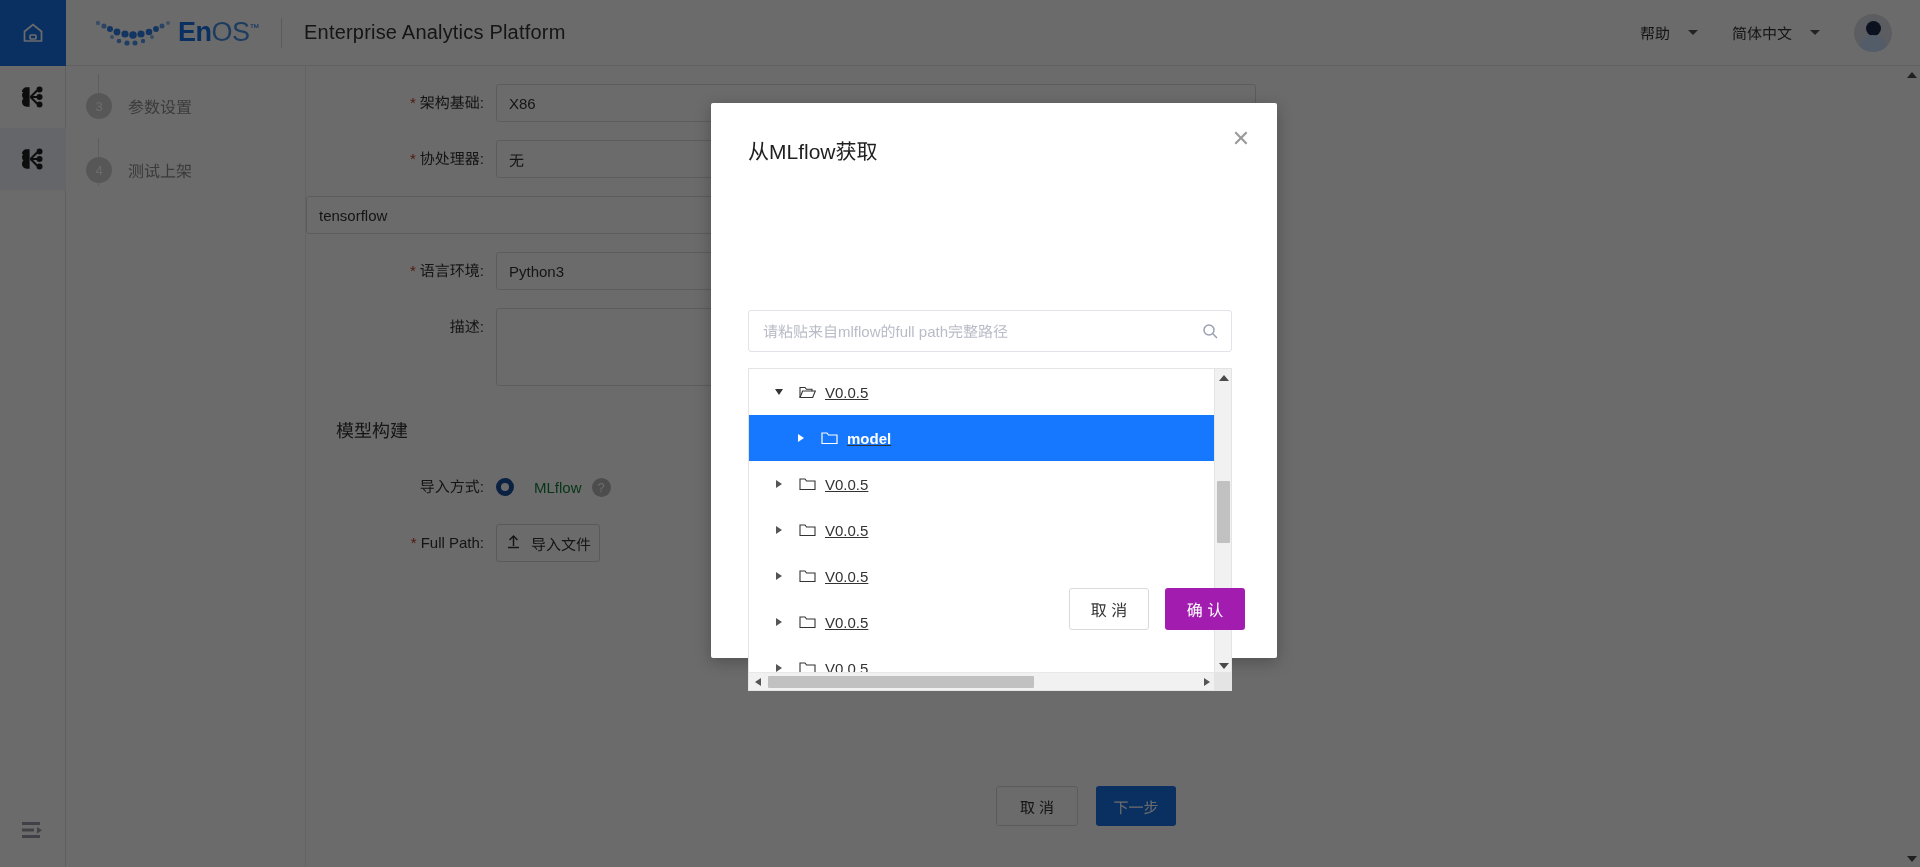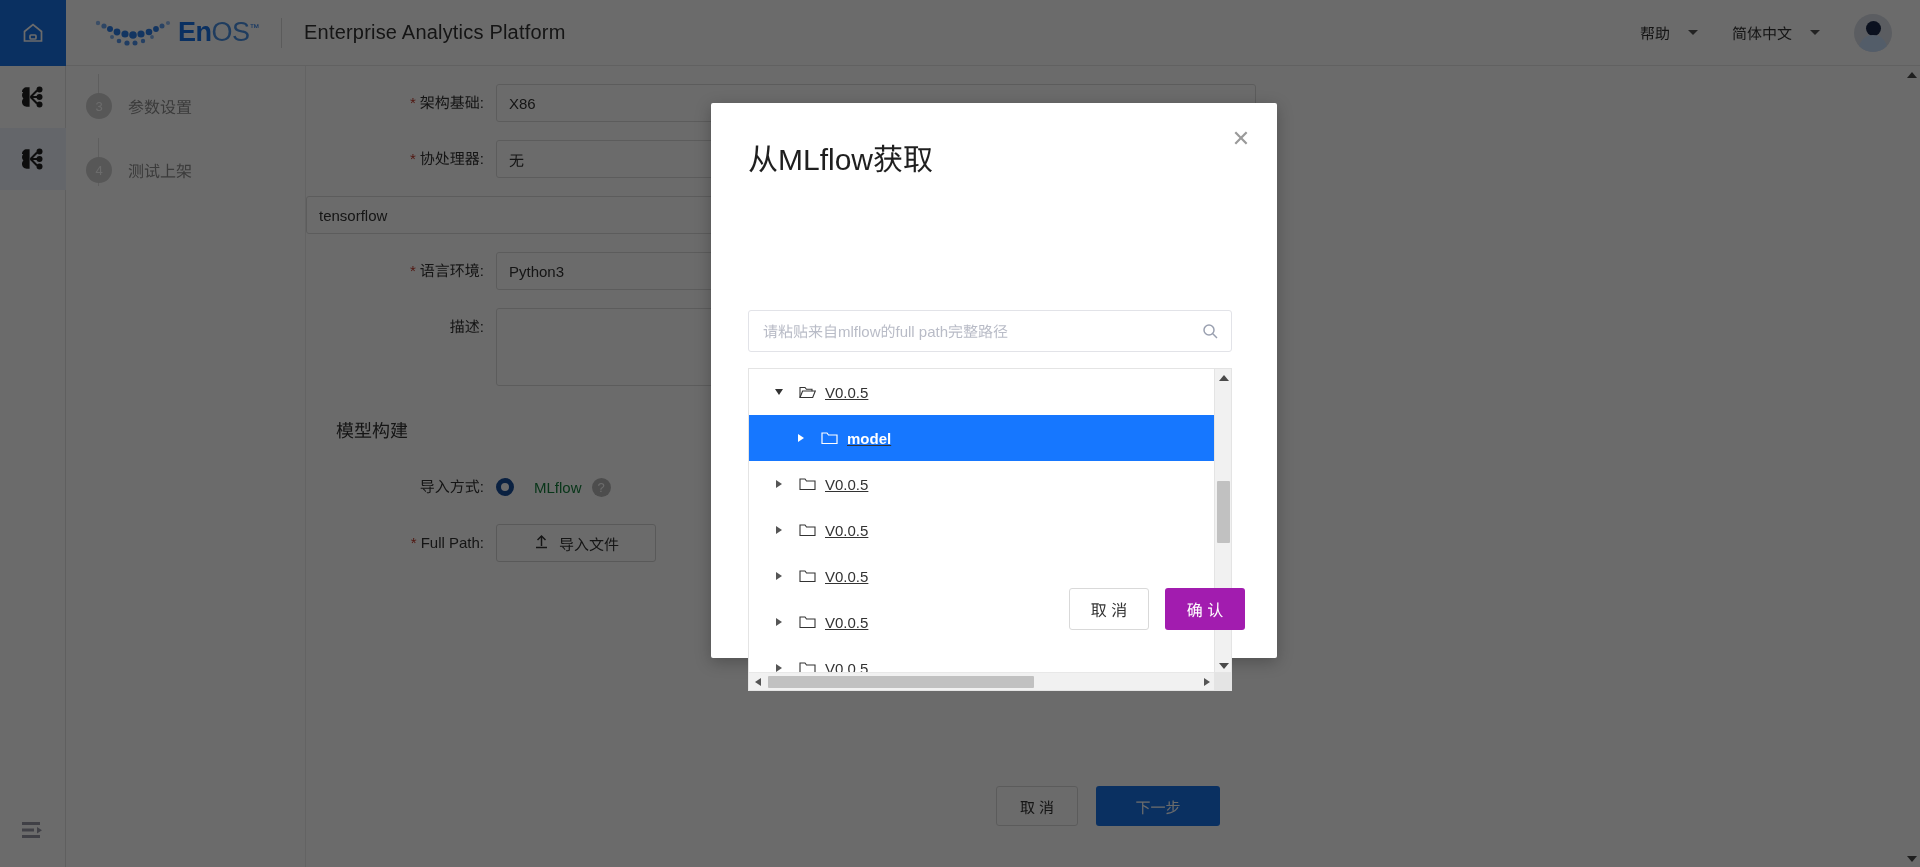--- a/index.html
+++ b/index.html
@@ -125,33 +125,33 @@
   }
   .radio-dot.off { border: 1px solid #bfbfbf; background: #fff; }
   .radio-text { font-size: 15px; margin-left: 20px; color: #15803d; }
   .qmark {
     width: 19px; height: 19px; border-radius: 50%; background: #b8b8b8;
     color: #fff; font-size: 13px; display: inline-flex; align-items: center;
     justify-content: center; margin-left: 10px; cursor: pointer;
   }
   .upload-btn {
     display: inline-flex; align-items: center; gap: 9px;
-    height: 38px; padding: 0 36px; border: 1px solid #d4d4d4;
+    height: 38px; padding: 0 8px; border: 1px solid #d4d4d4;
     border-radius: 3px; background: #fff; font-size: 15px; color: #333;
     cursor: pointer; font-family: inherit;
   }
   .footer-btns {
     position: absolute; left: 690px; top: 720px; display: flex; gap: 18px;
   }
   .btn-plain {
     width: 82px; height: 40px; border: 1px solid #d9d9d9; border-radius: 3px;
     background: #fff; font-size: 15px; color: #333; cursor: pointer; font-family: inherit;
   }
   .btn-primary-dark {
-    width: 124px; height: 40px; border: none; border-radius: 3px;
+    width: 80px; height: 40px; border: none; border-radius: 3px;
     background: #1a73e8; font-size: 15px; color: #fff; cursor: pointer; font-family: inherit;
   }
 
   
   .dim {
     position: absolute; left: 0; top: 0; width: 1920px; height: 867px;
     background: rgba(0,0,0,.58); z-index: 40;
   }
 
   
@@ -164,21 +164,21 @@
   .tri-dn { width:0;height:0;border-left:5px solid transparent;border-right:5px solid transparent;border-top:6px solid #1f1f1f; }
 
   
   .modal {
     position: absolute; left: 711px; top: 103px; width: 566px; height: 555px;
     background: #fff; border-radius: 2px; z-index: 50;
     box-shadow: 0 4px 16px rgba(0,0,0,.25);
   }
   .modal-title {
     position: absolute; left: 37px; top: 32px;
-    font-size: 30px; color: #1f1f1f; text-align: center;
+    font-size: 21px; color: #1f1f1f; text-align: center;
   }
   .modal-close {
     position: absolute; right: 22px; top: 22px; width: 28px; height: 28px;
     display: flex; align-items: center; justify-content: center;
     font-size: 22px; color: #9a9a9a; cursor: pointer; line-height: 1;
   }
   .modal-search {
     position: absolute; left: 37px; top: 207px; width: 484px; height: 42px;
     border: 1px solid #e2e3e8; border-radius: 3px;
     display: flex; align-items: center;

